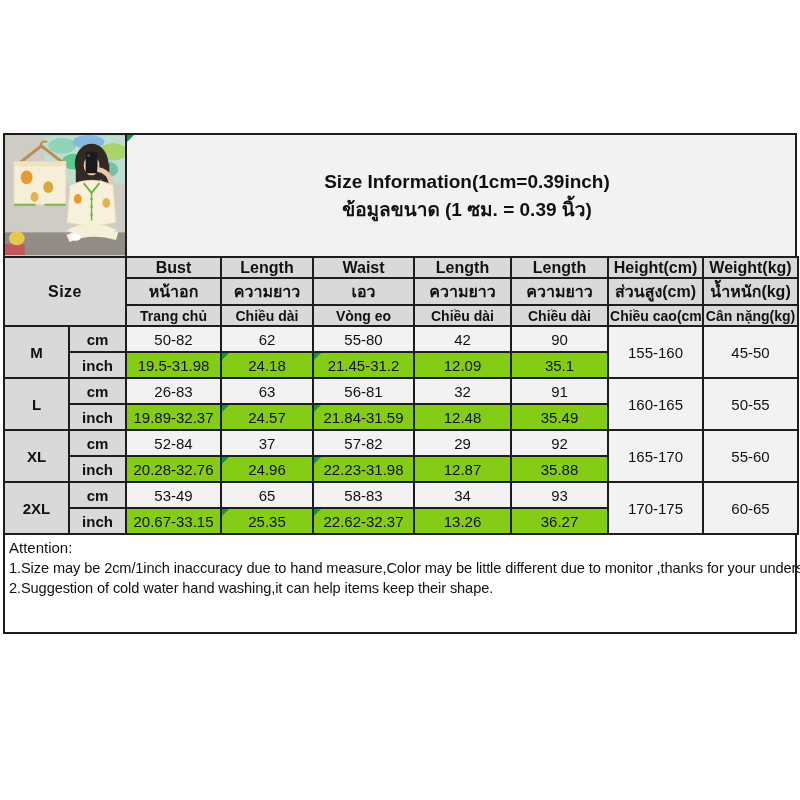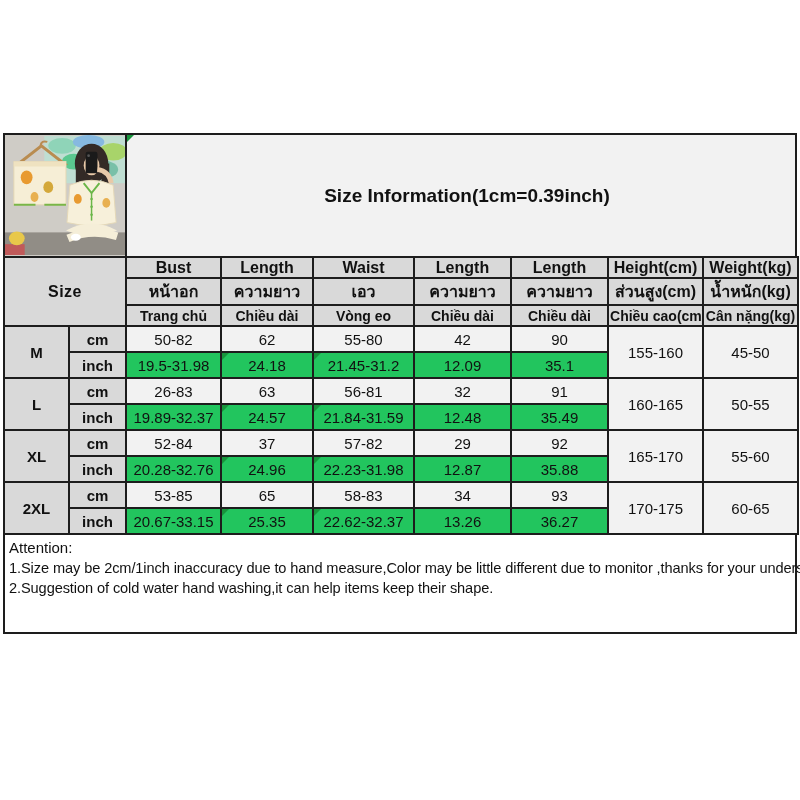--- a/index.html
+++ b/index.html
@@ -20,21 +20,21 @@
   
   table{border-collapse:collapse;table-layout:fixed;width:794px;margin-top:-2px;}
   td{border:2px solid #1d1d1d;text-align:center;vertical-align:middle;padding:0 1px;overflow:hidden;white-space:nowrap;position:relative;box-sizing:border-box;}
   tr.hrow td{height:21px;background:#d9d9d9;font-weight:bold;font-size:16px;}
   tr.hrow td.viet{font-size:14px;}
   td.size-big{background:#d9d9d9;font-weight:bold;font-size:30px;letter-spacing:0.5px;}
   tr.drow td{height:26px;font-size:15px;}
   td.size-label{background:#d9d9d9;font-weight:bold;font-size:17px;}
   td.unit{background:#d9d9d9;font-weight:bold;font-size:15px;}
   td.cmv{background:#f2f2f2;}
-  td.inv{background:#22c55e;}
+  td.inv{background:#84cc16;}
   td.hw{background:#f2f2f2;}
 
   
   .marker{position:absolute;left:0;top:0;width:0;height:0;
     border-top:7px solid #17953c;border-right:7px solid transparent;}
 
   
   .notes{border:2px solid #1d1d1d;border-top:none;box-sizing:border-box;height:99px;background:#fff;padding:3px 4px 0 4px;}
   .notes .head{font-size:15px;line-height:20px;}
   .notes .item{font-size:14.6px;line-height:20px;white-space:nowrap;letter-spacing:-0.1px;}
@@ -90,20 +90,21 @@
         <ellipse cx="103" cy="68" rx="4" ry="5" fill="#e8b050"></ellipse>
 
         <path d="M62 96 q26 -14 52 0 q-26 10 -52 0 Z" fill="#f5eed8"></path>
         <path d="M64 104 q24 -10 50 -2" stroke="#f5eed8" stroke-width="8" fill="none"></path>
         <ellipse cx="72" cy="103" rx="5" ry="3.5" fill="#ffffff"></ellipse>
       </svg>
     </div>
     <div class="title-cell">
       <span class="marker"></span>
       <div class="title-line">Size Information(1cm=0.39inch)</div>
+      <div class="title-line">ข้อมูลขนาด (1 ซม. = 0.39 นิ้ว)</div>
     </div>
   </div>
 
   <table>
     <colgroup>
       <col style="width:65px">
         <col style="width:57px">
         <col style="width:95px">
       <col style="width:92px">
         <col style="width:101px">
@@ -199,21 +200,21 @@
       <td class="inv">20.28-32.76</td>
       <td class="inv"><span class="marker"></span><span>24.96</span></td>
       <td class="inv"><span class="marker"></span><span>22.23-31.98</span></td>
       <td class="inv">12.87</td>
       <td class="inv">35.88</td>
     </tr>
 
     <tr class="drow">
       <td class="size-label" rowspan="2">2XL</td>
       <td class="unit">cm</td>
-      <td class="cmv">53-85</td>
+      <td class="cmv">53-49</td>
       <td class="cmv">65</td>
       <td class="cmv">58-83</td>
       <td class="cmv">34</td>
       <td class="cmv">93</td>
       <td class="hw" rowspan="2">170-175</td>
       <td class="hw" rowspan="2">60-65</td>
     </tr>
     <tr class="drow">
       <td class="unit">inch</td>
       <td class="inv">20.67-33.15</td>

